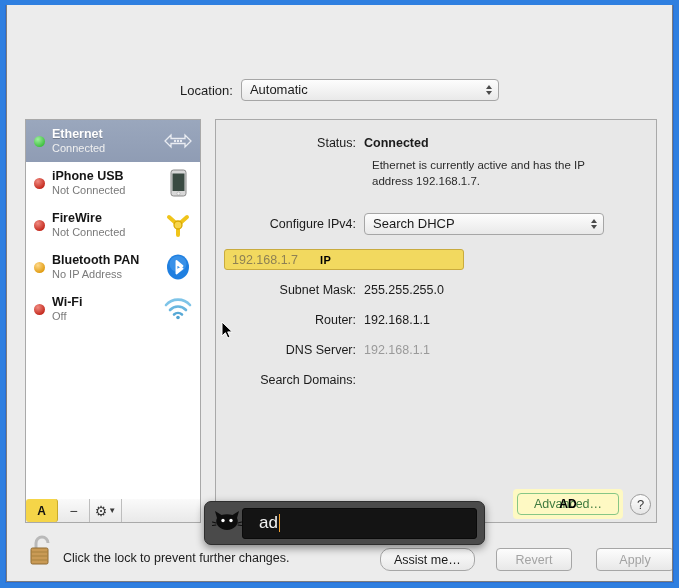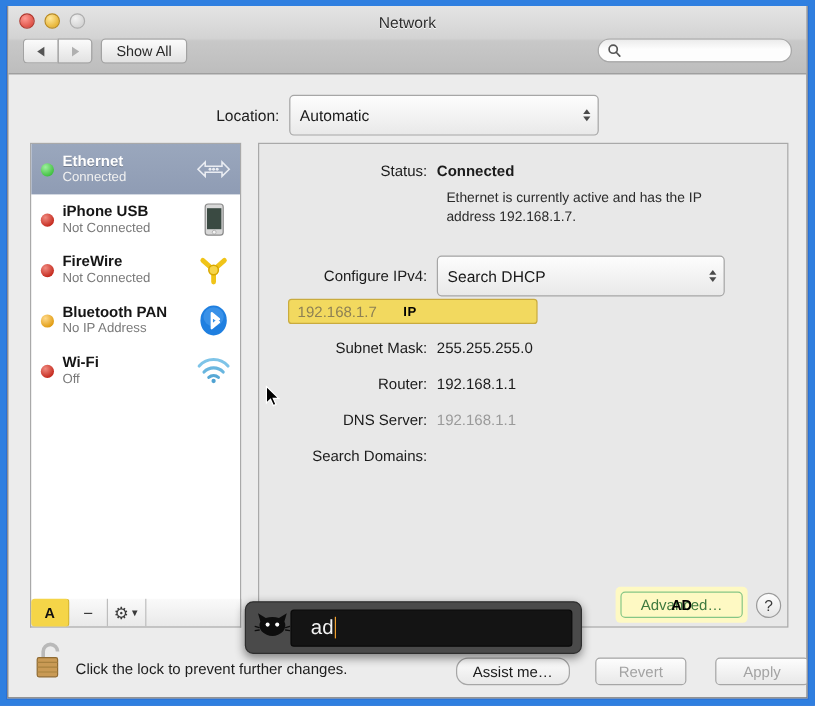--- a/index.html
+++ b/index.html
@@ -82,24 +82,24 @@
   }
   .searchfield svg { margin-left: 7px; }
 
   
   .location-row {
     position: absolute; left: 0; top: 74px; width: 100%;
     display: flex; align-items: center; justify-content: center;
   }
   .location-label { font-size: 13px; color: #1d1d1d; margin-right: 8px; }
   .popup {
-    height: 34px; box-sizing: border-box;
+    height: 22px; box-sizing: border-box;
     background: linear-gradient(to bottom, #fdfdfd, #e9e9e9);
     border: 1px solid #a6a6a6; border-radius: 4px;
-    display: flex; align-items: center;
+    display: flex; 
     padding: 2px 8px;
     font-size: 13px; color: #1a1a1a;
     position: relative;
   }
   .popup .arrows {
     position: absolute; right: 6px; top: 50%; transform: translateY(-50%);
     display: flex; flex-direction: column; gap: 2px;
   }
   .ar-up { width:0;height:0;border-left:3.5px solid transparent;border-right:3.5px solid transparent;border-bottom:4px solid #4a4a4a; }
   .ar-dn { width:0;height:0;border-left:3.5px solid transparent;border-right:3.5px solid transparent;border-top:4px solid #4a4a4a; }
@@ -257,46 +257,20 @@
     background: #f0a030; margin-left: 1px;
   }
 
   .cursor { position: absolute; left: 214px; top: 316px; z-index: 50; }
 </style>
 </head>
 <body>
 
 <div class="window">
 
-  <div class="titlebar">
-    <div class="traffic">
-      <div class="light close"></div>
-      <div class="light min"></div>
-      <div class="light zoom"></div>
-    </div>
-    <div class="win-title">Network</div>
-
-    <div class="navgroup">
-      <div class="navbtn left">
-        <span class="tri l"></span>
-      </div>
-      <div class="navbtn right">
-        <span class="tri r"></span>
-      </div>
-    </div>
-
-    <div class="showall">Show All</div>
-
-    <div class="searchfield">
-      <svg width="12" height="12" viewBox="0 0 12 12">
-        <circle cx="5" cy="5" r="3.4" fill="none" stroke="#555" stroke-width="1.4"></circle>
-        <line x1="7.5" y1="7.5" x2="10.5" y2="10.8" stroke="#555" stroke-width="1.4" stroke-linecap="round"></line>
-      </svg>
-    </div>
-  </div>
 
   <div class="location-row">
     <span class="location-label">Location:</span>
     <div class="popup" id="location-popup">
       <span>Automatic</span>
       <span class="arrows">
         <span class="ar-up"></span>
           <span class="ar-dn"></span>
       </span>
     </div>
@@ -409,21 +383,21 @@
       <div class="popup" style="width:240px;">
         <span>Search DHCP</span>
         <span class="arrows">
           <span class="ar-up"></span>
             <span class="ar-dn"></span>
         </span>
       </div>
     </div>
 
     <div class="field-row" style="left:0; top:129px; align-items:center;">
-      <div class="hl-field" style="width:208px;margin-left:24px;">
+      <div class="hl-field" style="width:240px;margin-left:8px;">
         <span class="val">192.168.1.7</span>
         <span class="hint-badge">IP</span>
       </div>
     </div>
 
     <div class="field-row" style="left:0; top:163px;">
       <span class="field-label">Subnet Mask:</span>
       <span class="field-value">255.255.255.0</span>
     </div>
 

